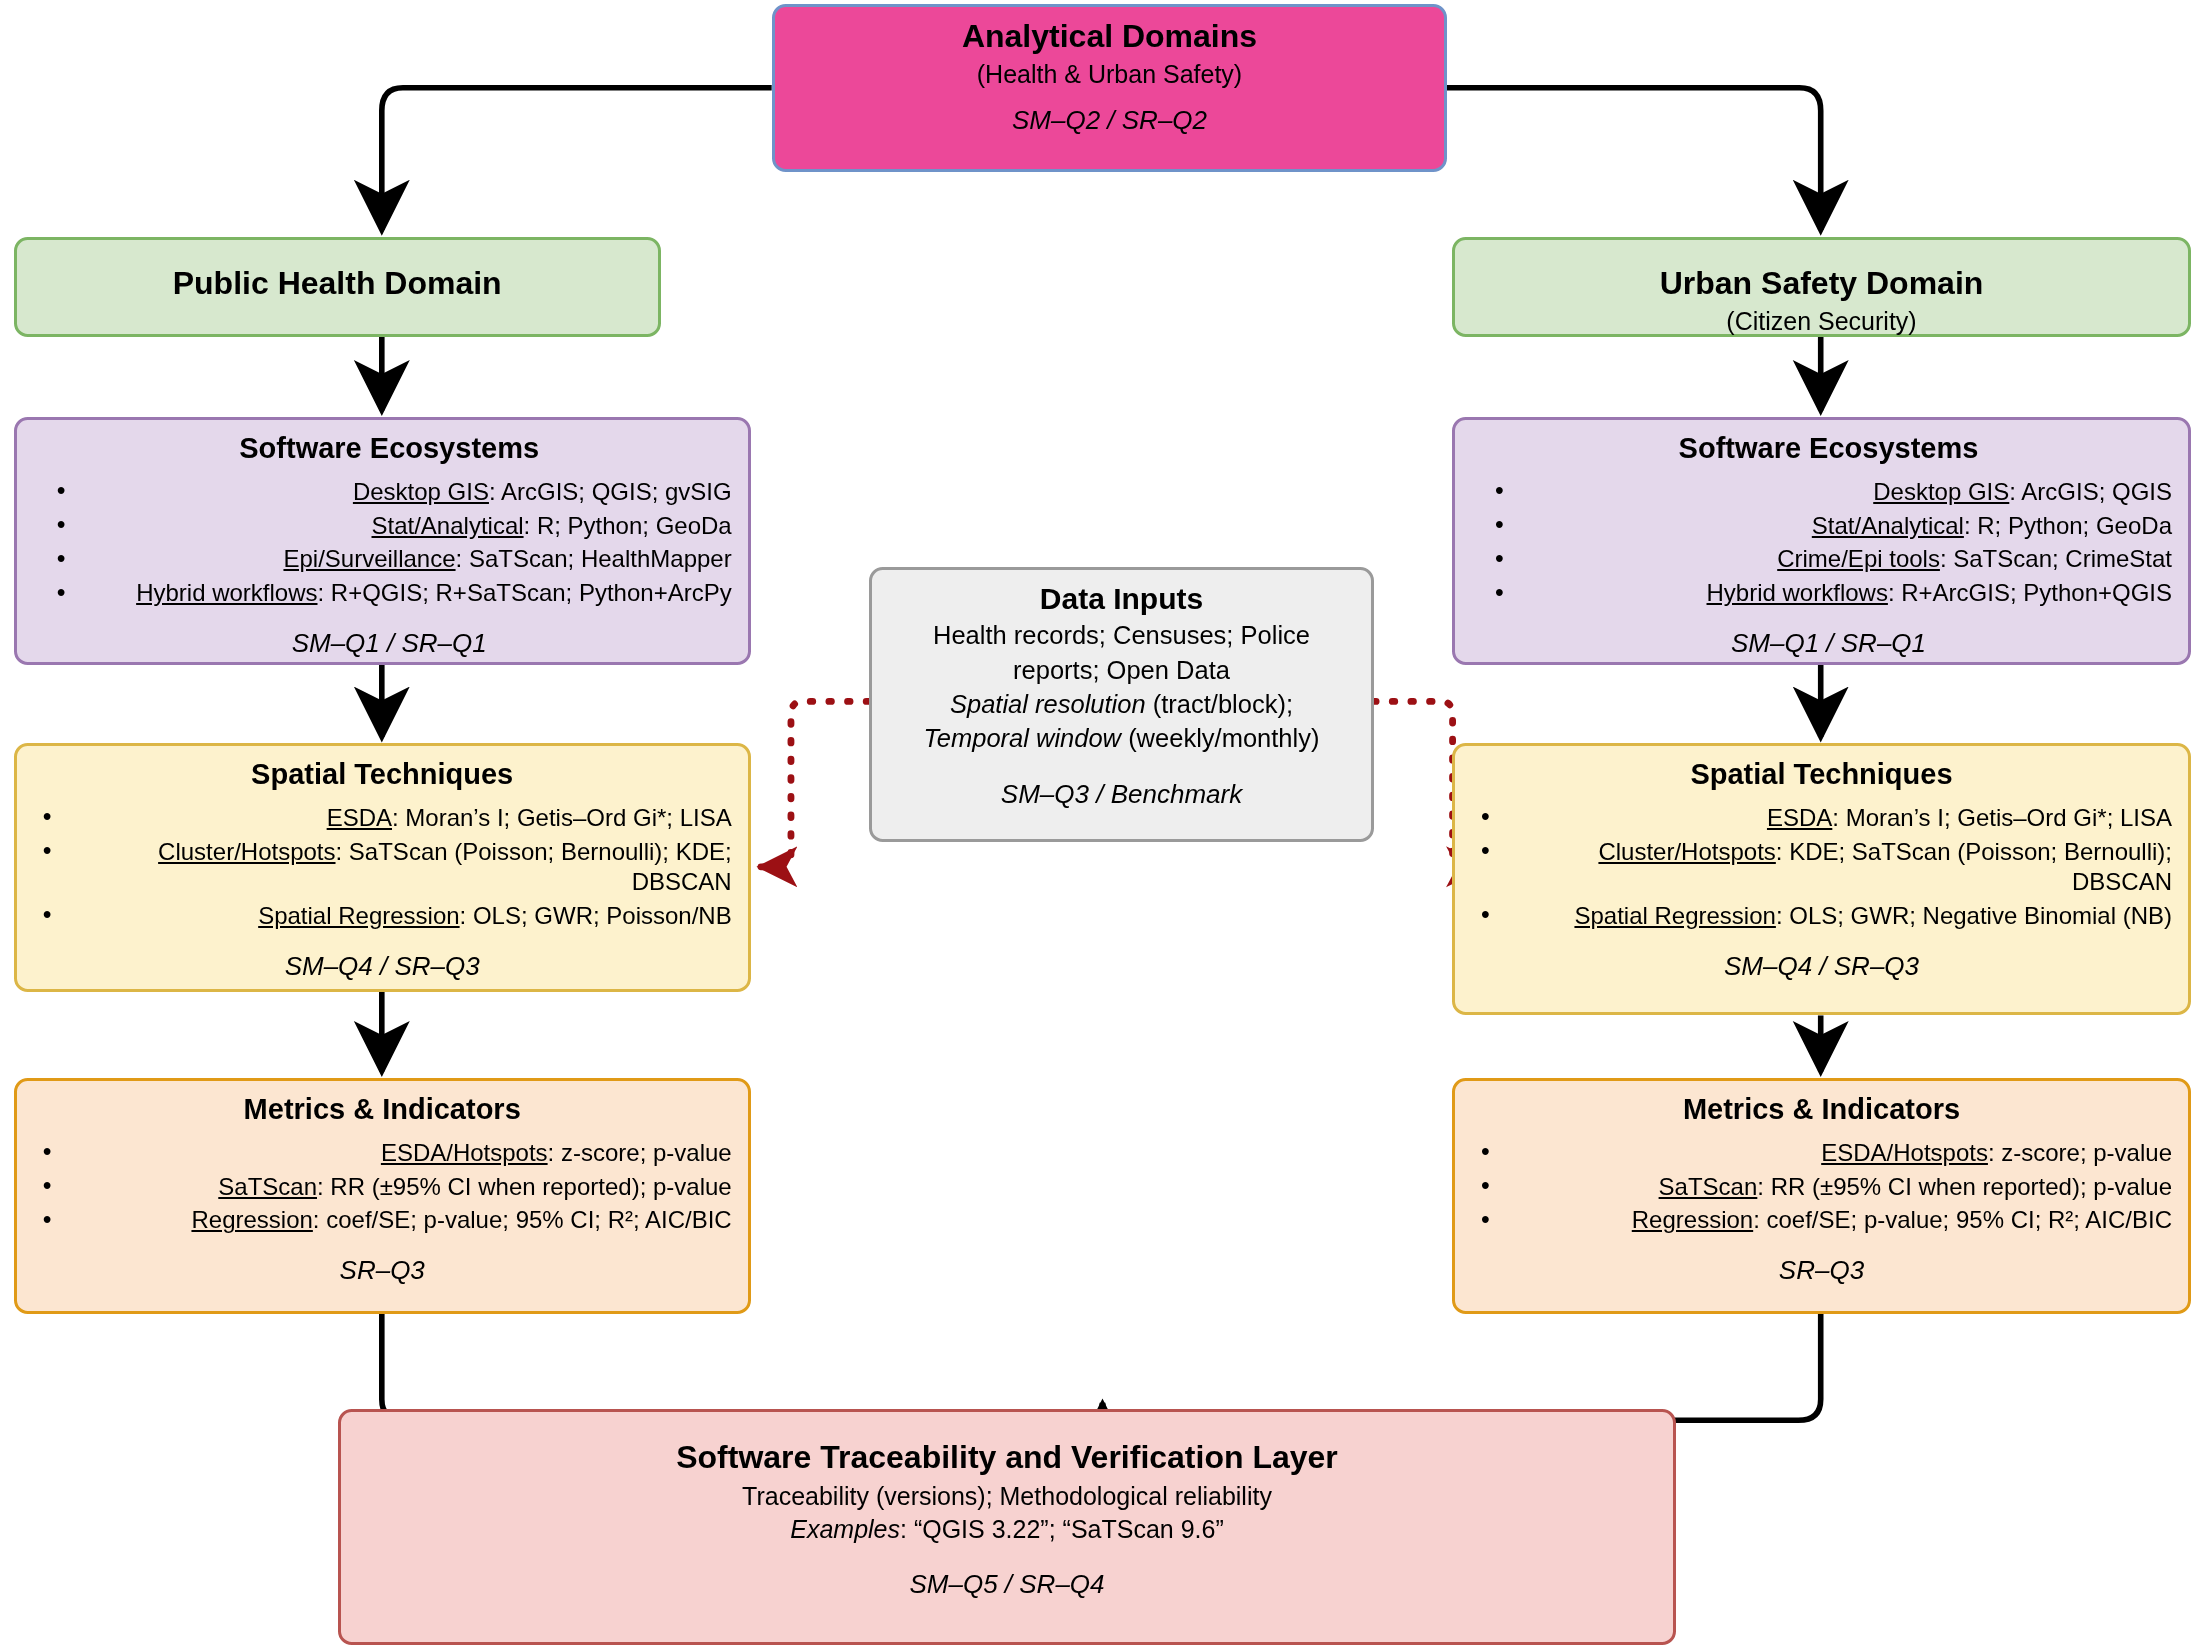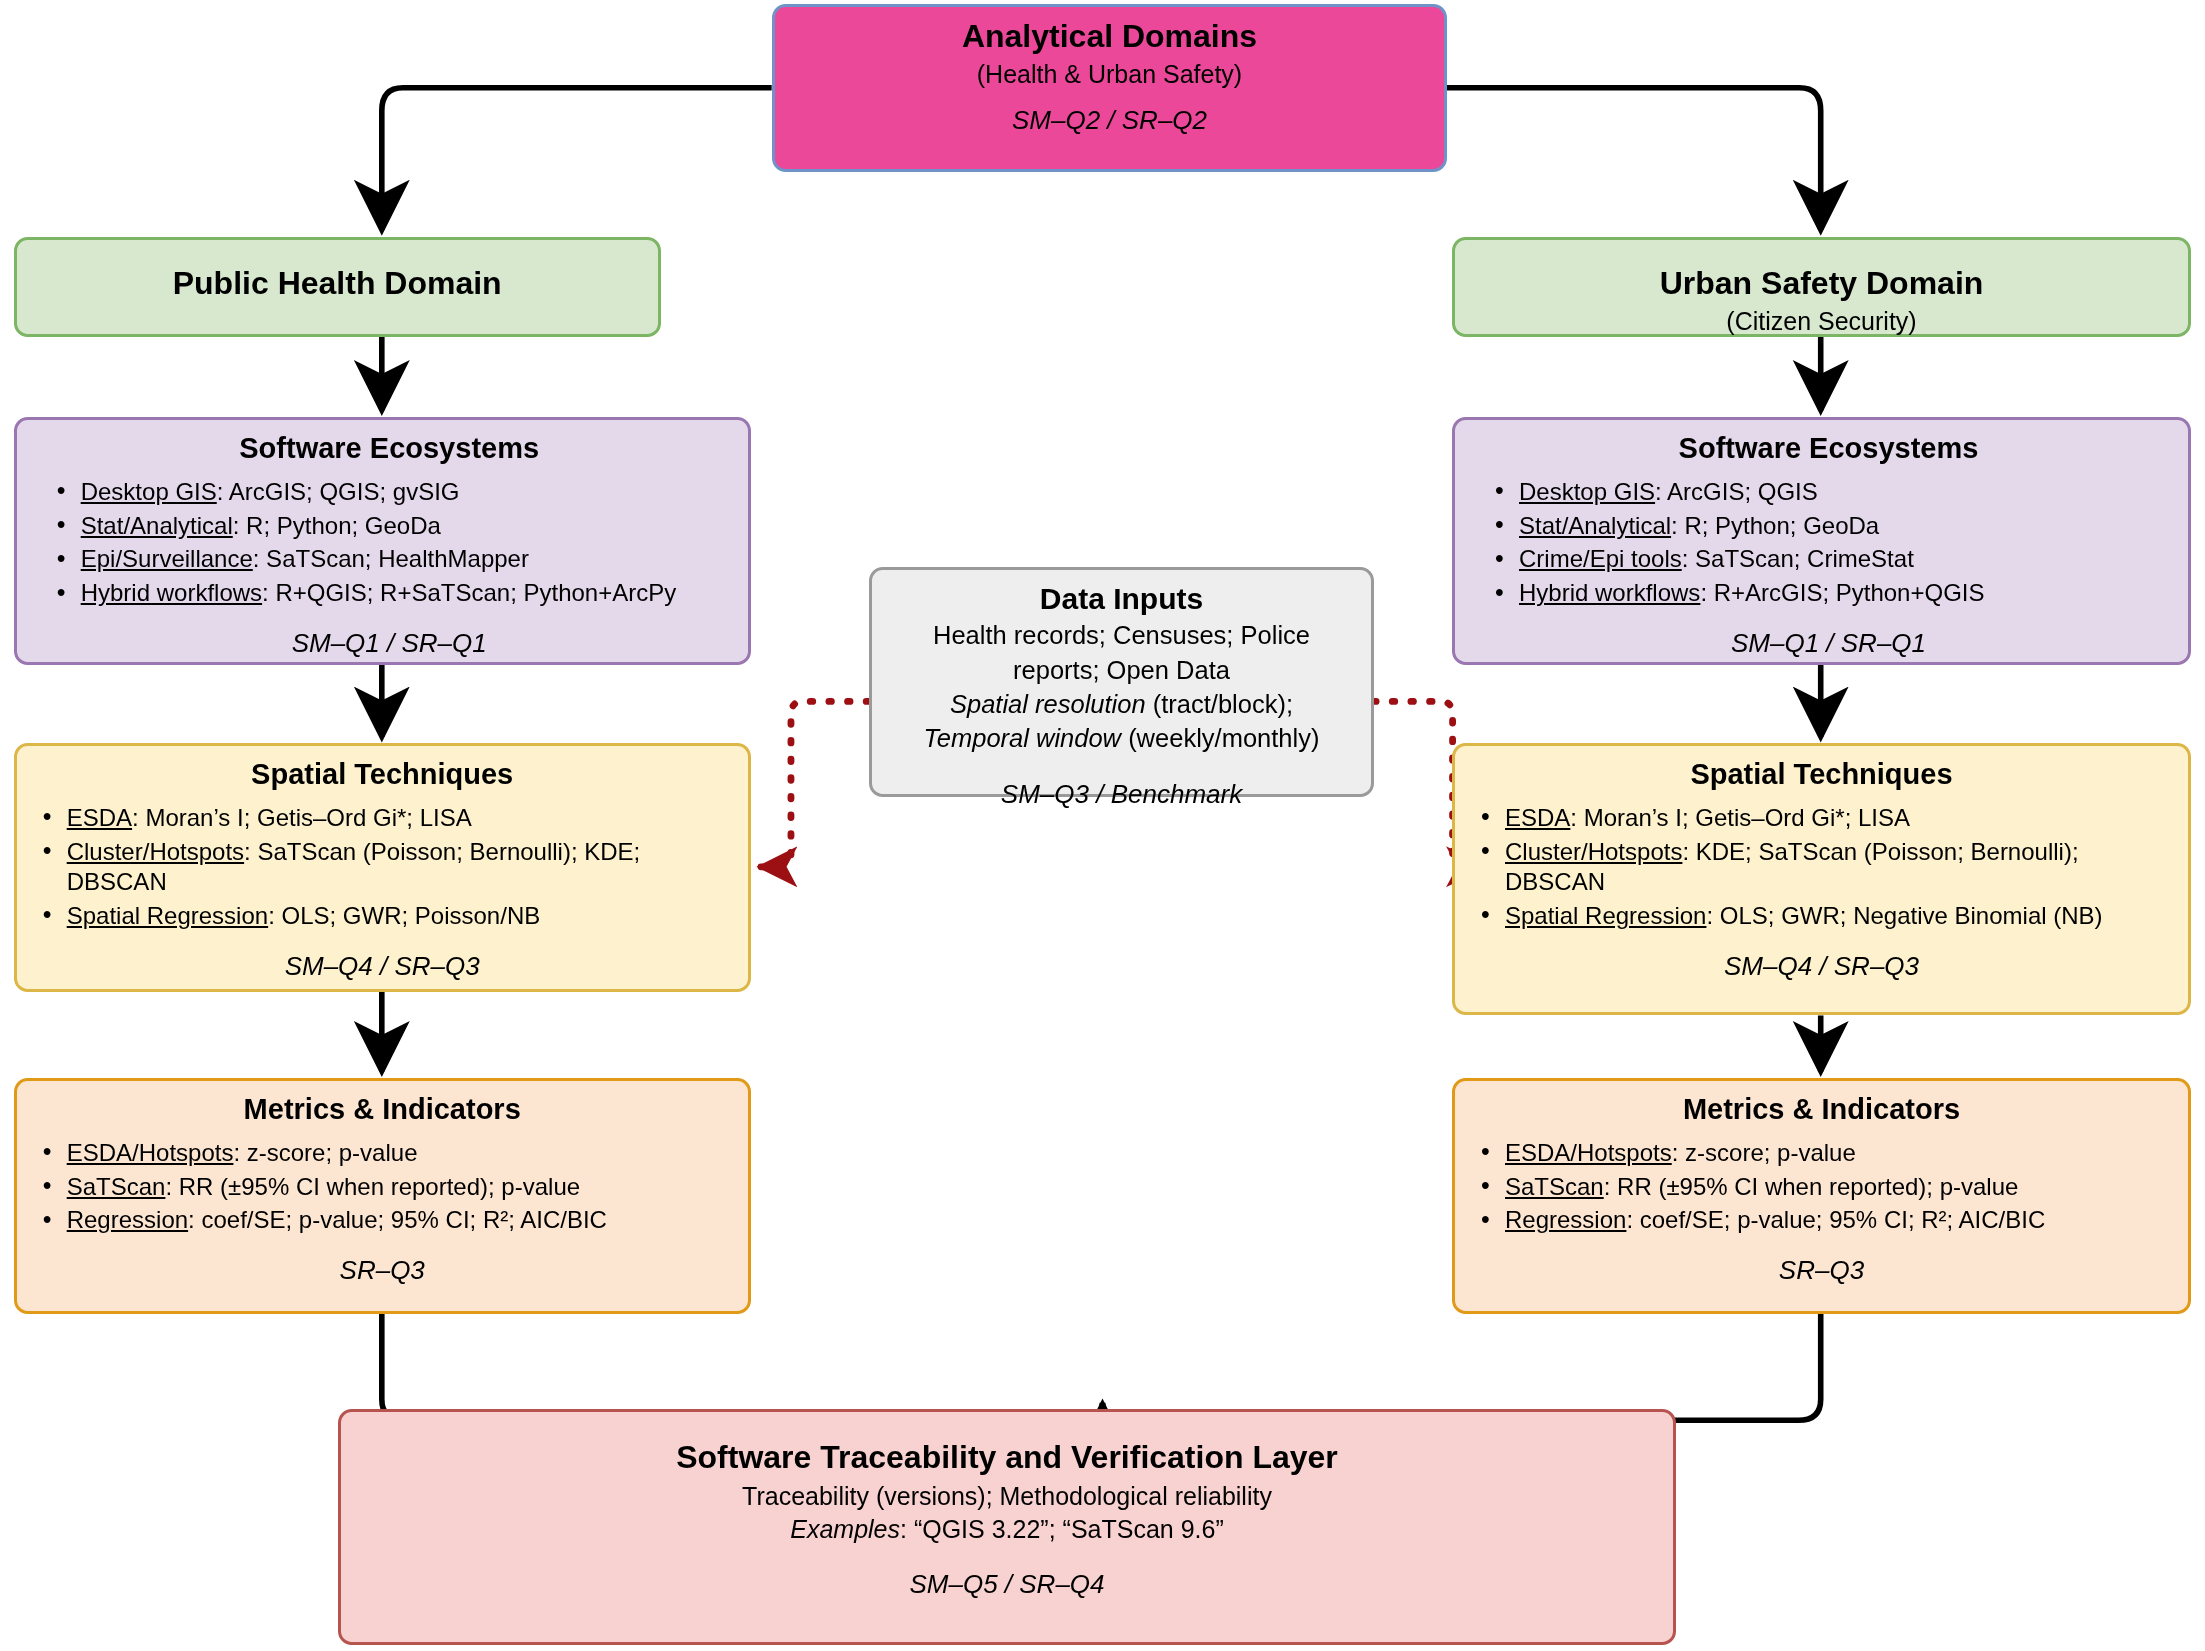--- a/index.html
+++ b/index.html
@@ -51,21 +51,21 @@
     list-style:none;
     margin:11.2px 0 0 0;
     padding:0;
   }
   ul.bullets li{
     position:relative;
     font-size:24px;
     line-height:1.26;
     margin:0 0 3.7px 0;
     padding-left:34px;
-    text-align:left;
+    text-align:right;
   }
   ul.bullets li::before{
     content:"\2022";
     position:absolute;
     left:10px;
     top:-1.2px;
     font-size:25px;
     line-height:1.26;
   }
   ul.bullets li .lbl{ text-decoration:underline; }
@@ -82,21 +82,21 @@
   
   #box-root        { left:772px; top:3.7px;    width:675px; height:168px; }
   #box-health      { left:13.7px;   top:237px;  width:647px; height:100px; }
   #box-urban       { left:1452px; top:237px;  width:739px; height:100px; }
   #box-sw-left     { left:13.7px;   top:417px;  width:737px; height:248px; }
   #box-sw-right    { left:1452px; top:417px;  width:739px; height:248px; }
   #box-st-left     { left:13.7px;   top:743px; width:737px; height:249px; }
   #box-st-right    { left:1452px; top:743px; width:739px; height:272px; }
   #box-mi-left     { left:13.7px;   top:1078px; width:737px; height:236px; }
   #box-mi-right    { left:1452px; top:1078px; width:739px; height:236px; }
-  #box-data        { left:869px; top:567px;  width:505px;  height:230px; }
+  #box-data        { left:869px; top:567px;  width:505px;  height:275px; }
   #box-trace       { left:338px;  top:1409px; width:1338px; height:236px; }
 
   #box-root .title{ font-size:32px; }
   #box-health .title, #box-urban .title { font-size:32px; margin-top:13.7px;}
   #box-trace .title{ font-size:32px; margin-top:16px;}
   #box-data .title { font-size:30px; }
   #box-data .sub   { font-size:25.5px; }
   .spacer-sm{height:16px;}
   .spacer-md{height:25px;}
 </style>

